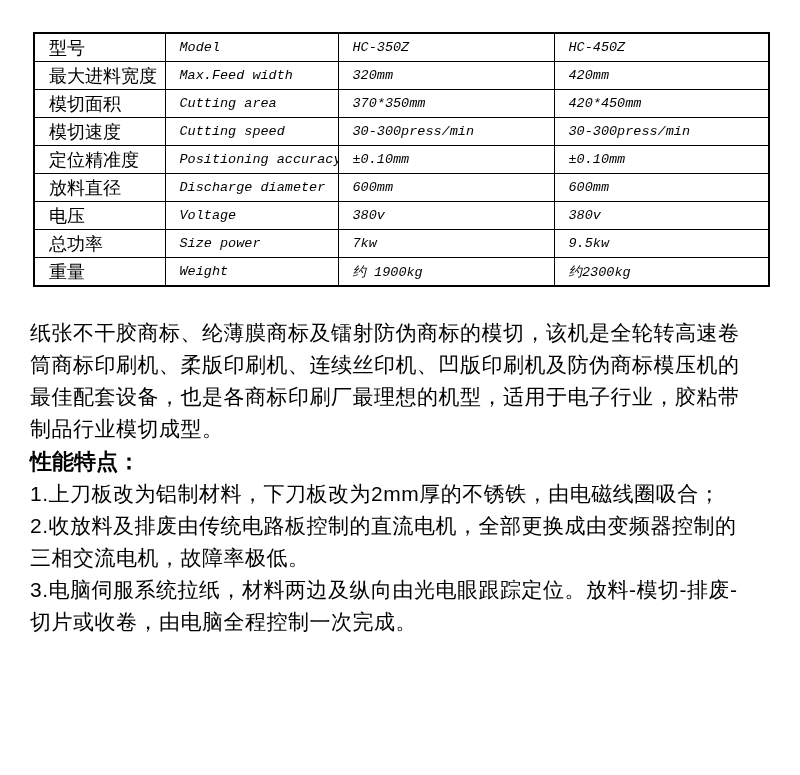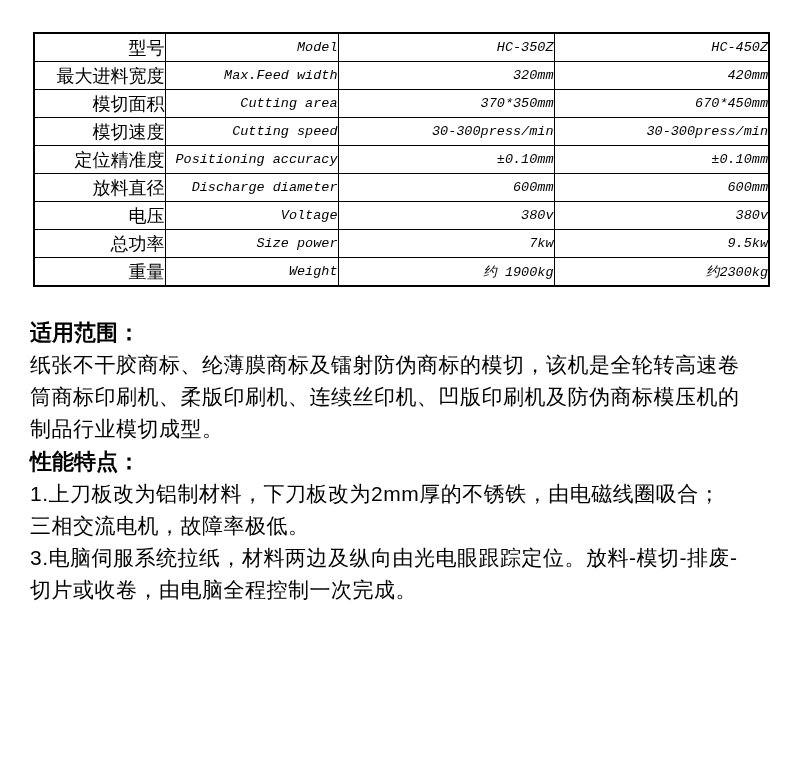--- a/index.html
+++ b/index.html
@@ -19,25 +19,24 @@
   table.spec {
     border-collapse: collapse;
     table-layout: fixed;
     margin: 32px 0 0 33px;
     width: 735px;
     border: 2px solid #000000;
   }
   table.spec td {
     border: 1px solid #000000;
     height: 27px;
-    padding: 0 0;
+    padding: 0 14px;
     vertical-align: middle;
     overflow: hidden;
     white-space: nowrap;
-    text-align: right;
   }
   td.cn-label {
     font-size: 18px;
     font-family: "Liberation Sans", "DejaVu Sans", sans-serif;
   }
   td.mono {
     font-size: 13.5px;
     font-family: "Liberation Mono", "DejaVu Sans Mono", monospace;
     font-style: italic;
   }
@@ -84,21 +83,21 @@
       <tr>
         <td class="cn-label">最大进料宽度</td>
         <td class="mono">Max.Feed width</td>
         <td class="mono">320mm</td>
         <td class="mono">420mm</td>
       </tr>
       <tr>
         <td class="cn-label">模切面积</td>
         <td class="mono">Cutting area</td>
         <td class="mono">370*350mm</td>
-        <td class="mono">670*450mm</td>
+        <td class="mono">420*450mm</td>
       </tr>
       <tr>
         <td class="cn-label">模切速度</td>
         <td class="mono">Cutting speed</td>
         <td class="mono">30-300press/min</td>
         <td class="mono">30-300press/min</td>
       </tr>
       <tr>
         <td class="cn-label">定位精准度</td>
         <td class="mono">Positioning accuracy</td>
@@ -128,29 +127,30 @@
         <td class="mono">Weight</td>
         <td class="mono">约 1900kg</td>
         <td class="mono">约2300kg</td>
       </tr>
     </tbody>
   </table>
 
   <div class="content">
 
     <div class="usage-section">
-      <div class="section-heading">适用范围：</div>
       <div class="para-line">纸张不干胶商标、纶薄膜商标及镭射防伪商标的模切，该机是全轮转高速卷</div>
       <div class="para-line">筒商标印刷机、柔版印刷机、连续丝印机、凹版印刷机及防伪商标模压机的</div>
+      <div class="para-line">最佳配套设备，也是各商标印刷厂最理想的机型，适用于电子行业，胶粘带</div>
       <div class="para-line">制品行业模切成型。</div>
     </div>
 
     <div class="features-section">
       <div class="section-heading">性能特点：</div>
       <div class="para-line">1.上刀板改为铝制材料，下刀板改为2mm厚的不锈铁，由电磁线圈吸合；</div>
+      <div class="para-line">2.收放料及排废由传统电路板控制的直流电机，全部更换成由变频器控制的</div>
       <div class="para-line">三相交流电机，故障率极低。</div>
       <div class="para-line">3.电脑伺服系统拉纸，材料两边及纵向由光电眼跟踪定位。放料-模切-排废-</div>
       <div class="para-line">切片或收卷，由电脑全程控制一次完成。</div>
     </div>
 
   </div>
 
 </div>
 
 </body></html>

